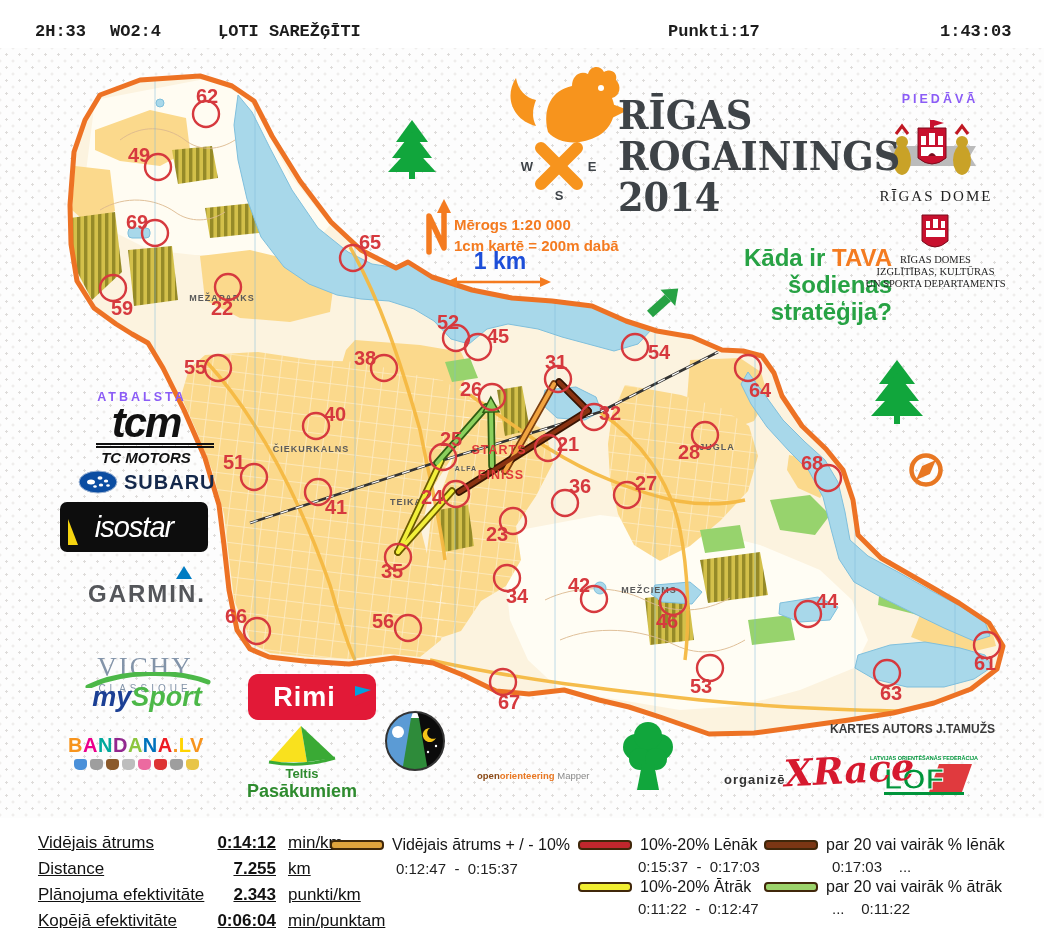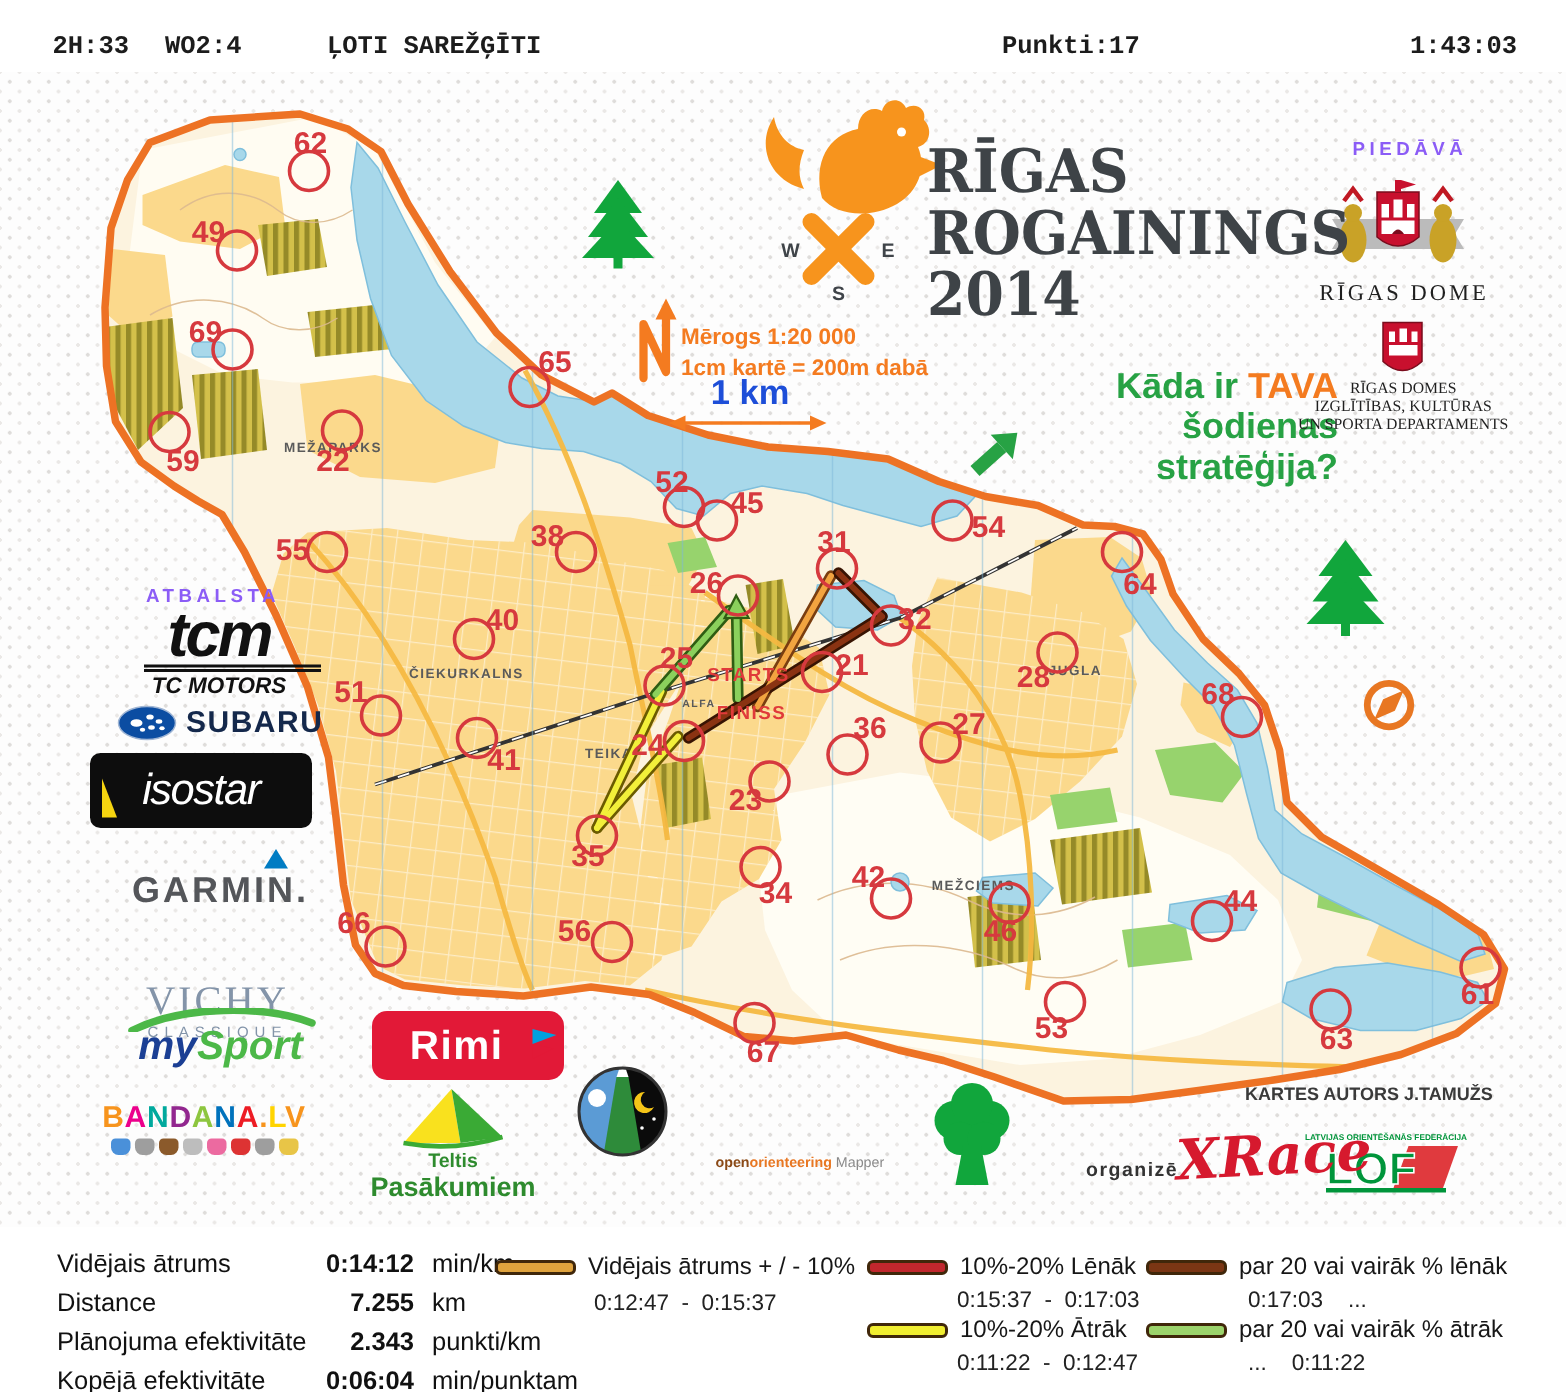--- a/index.html
+++ b/index.html
@@ -65,21 +65,21 @@
   #teltis{left:242px;top:724px;width:120px;text-align:center;color:#2E8B2E;}
   #teltis .l1{font-size:13px;font-weight:700;}
   #teltis .l2{font-size:18px;font-weight:700;}
   #oomapper{left:477px;top:770px;font-size:9.5px;font-weight:700;}
   #organize{left:724px;top:772px;font-size:13px;font-weight:800;letter-spacing:1px;color:#333;}
   #xrace{left:784px;top:748px;font-family:"DejaVu Serif",serif;font-style:italic;font-weight:700;
         font-size:37px;color:#D6192E;transform:rotate(-3deg);}
   #author{left:830px;top:722px;width:160px;text-align:right;font-size:12px;font-weight:700;color:#3a3a3a;}
   
   #stats{left:38px;top:830px;font-size:17px;color:#111;}
-  .stat-row{height:26px;line-height:26px;display:flex;}
+  .stat-row{height:26px;line-height:26px;display:flex;text-decoration:underline;}
   .stat-label{width:168px;display:inline-block;}
   .stat-value{width:70px;display:inline-block;text-align:right;font-weight:700;}
   .stat-unit{margin-left:12px;}
   
   .leg-item{position:absolute;display:flex;align-items:center;font-size:16px;color:#161616;z-index:7;}
   .swatch{width:50px;height:6px;border:2px solid #40270a;border-radius:4px;margin-right:8px;}
   .leg-range{position:absolute;font-size:15px;color:#222;white-space:pre;z-index:7;}
 </style>
 </head>
 <body>

